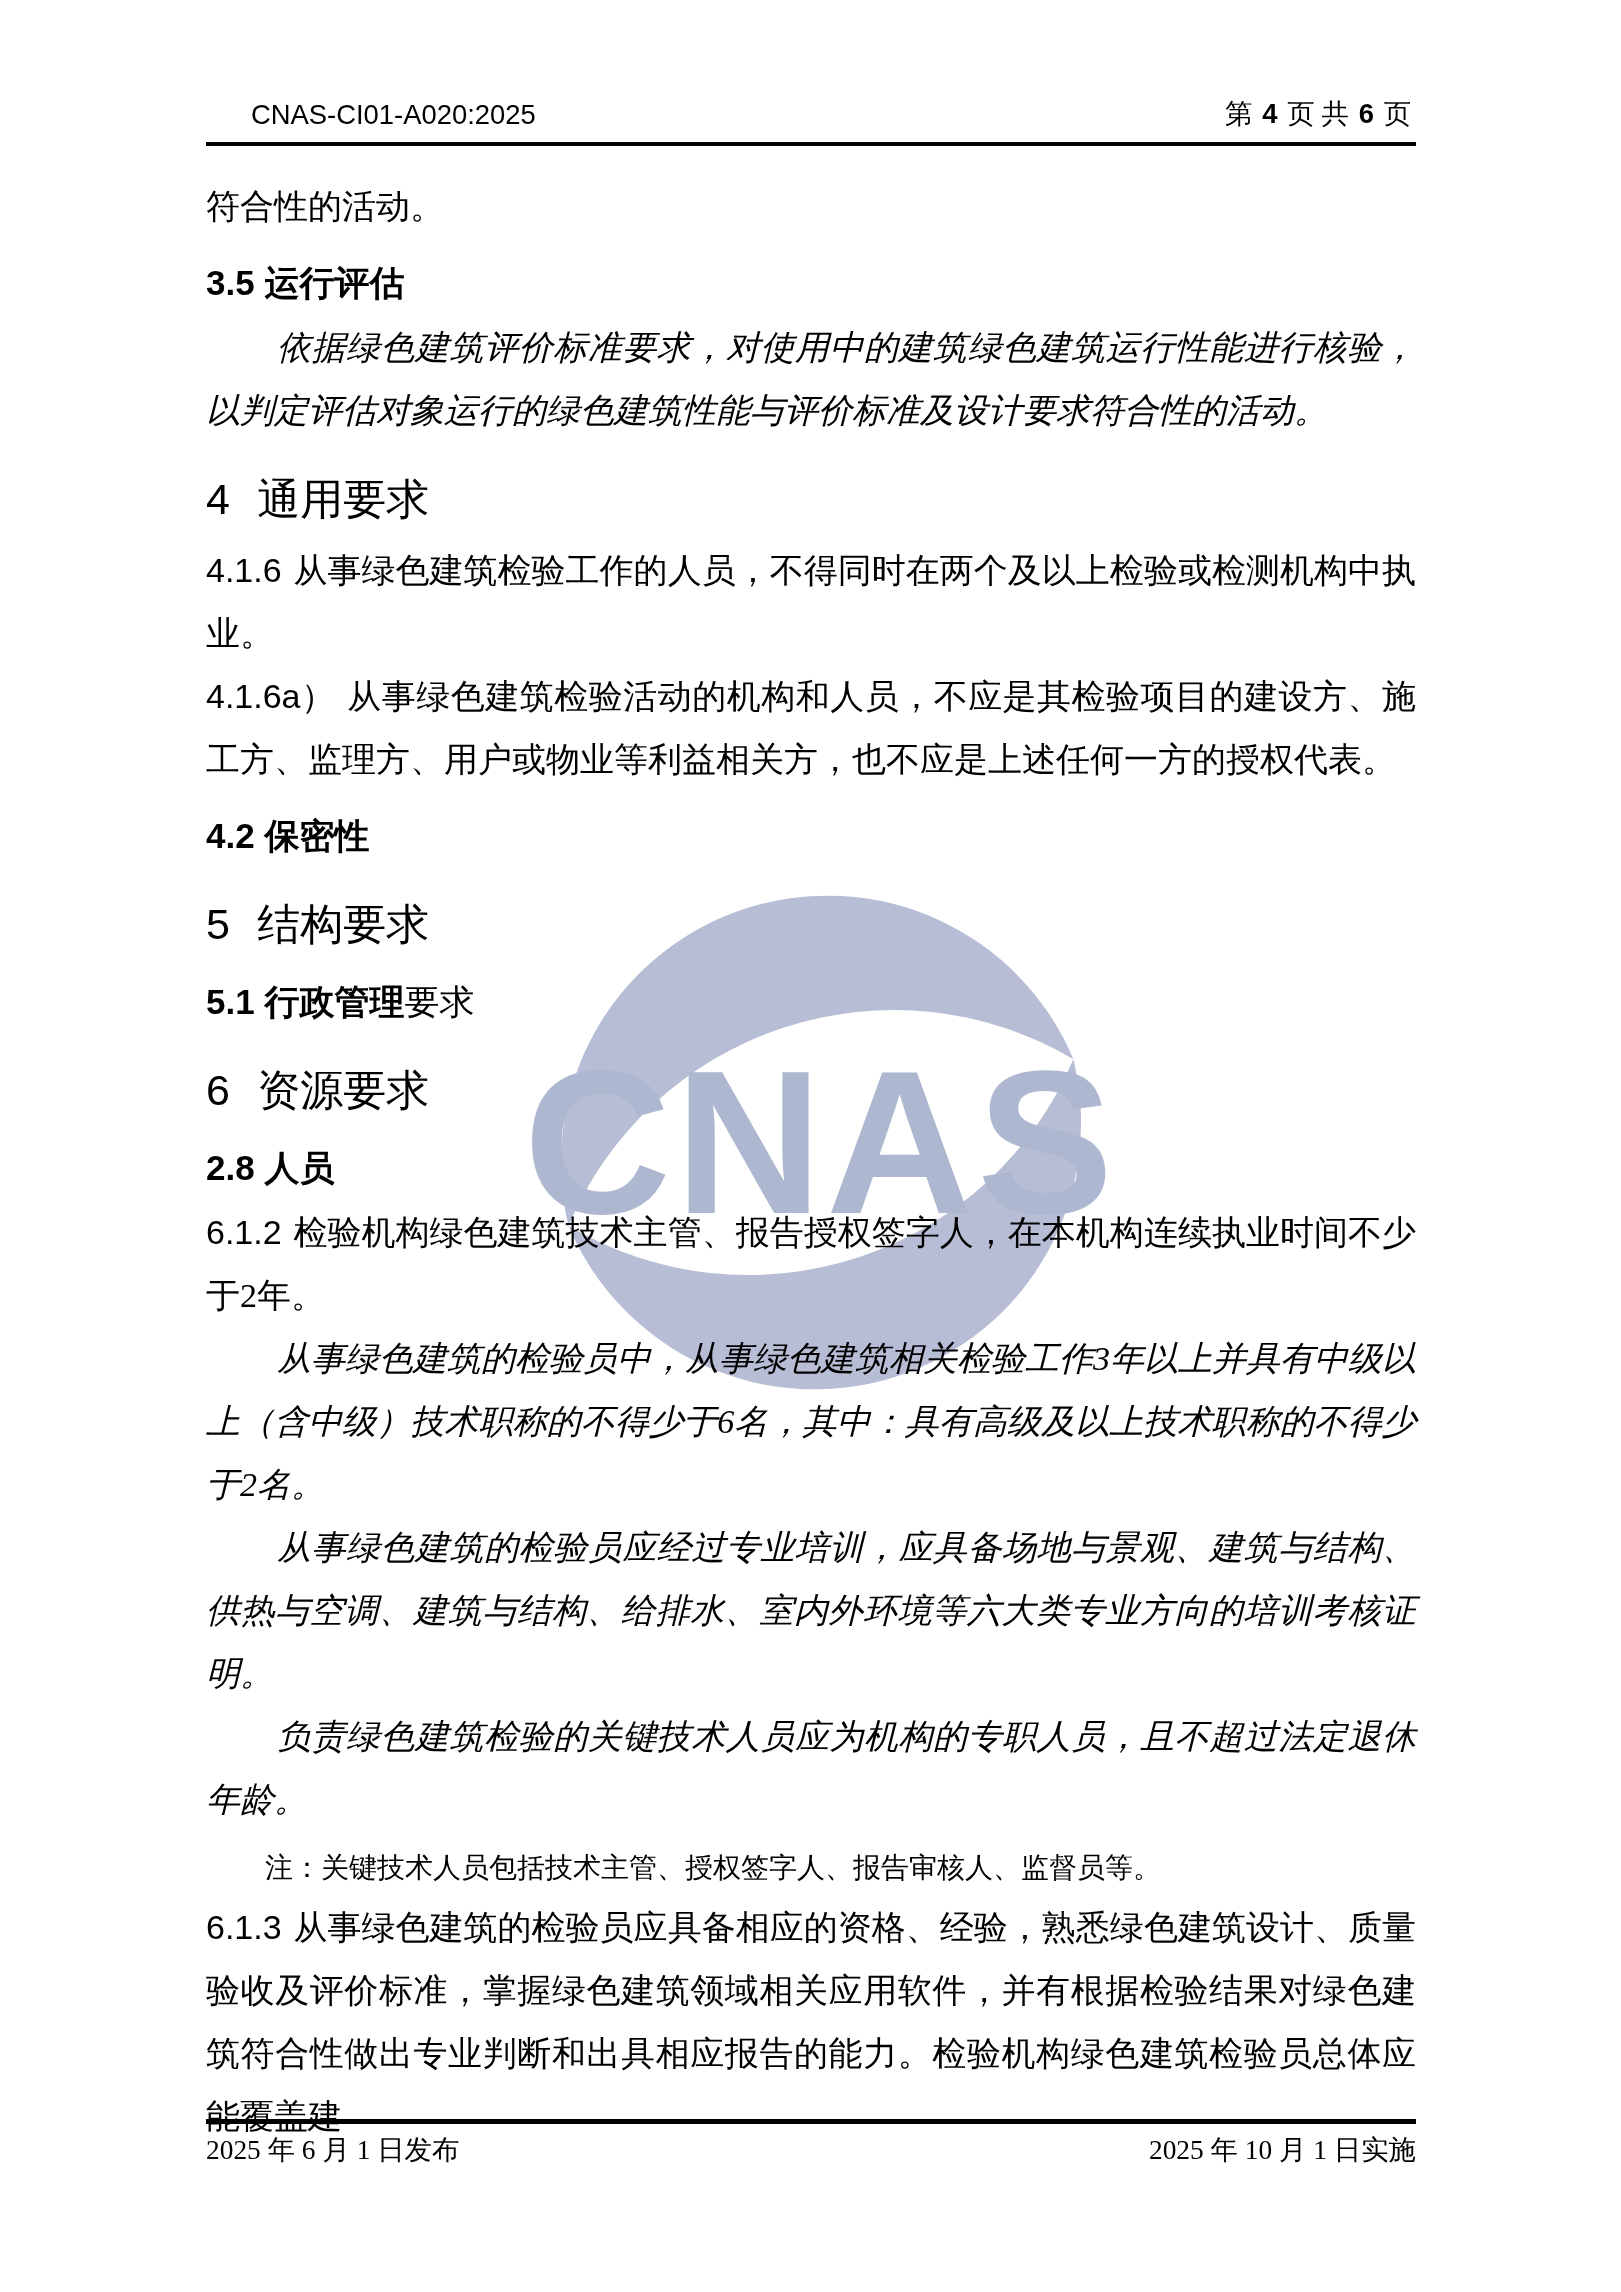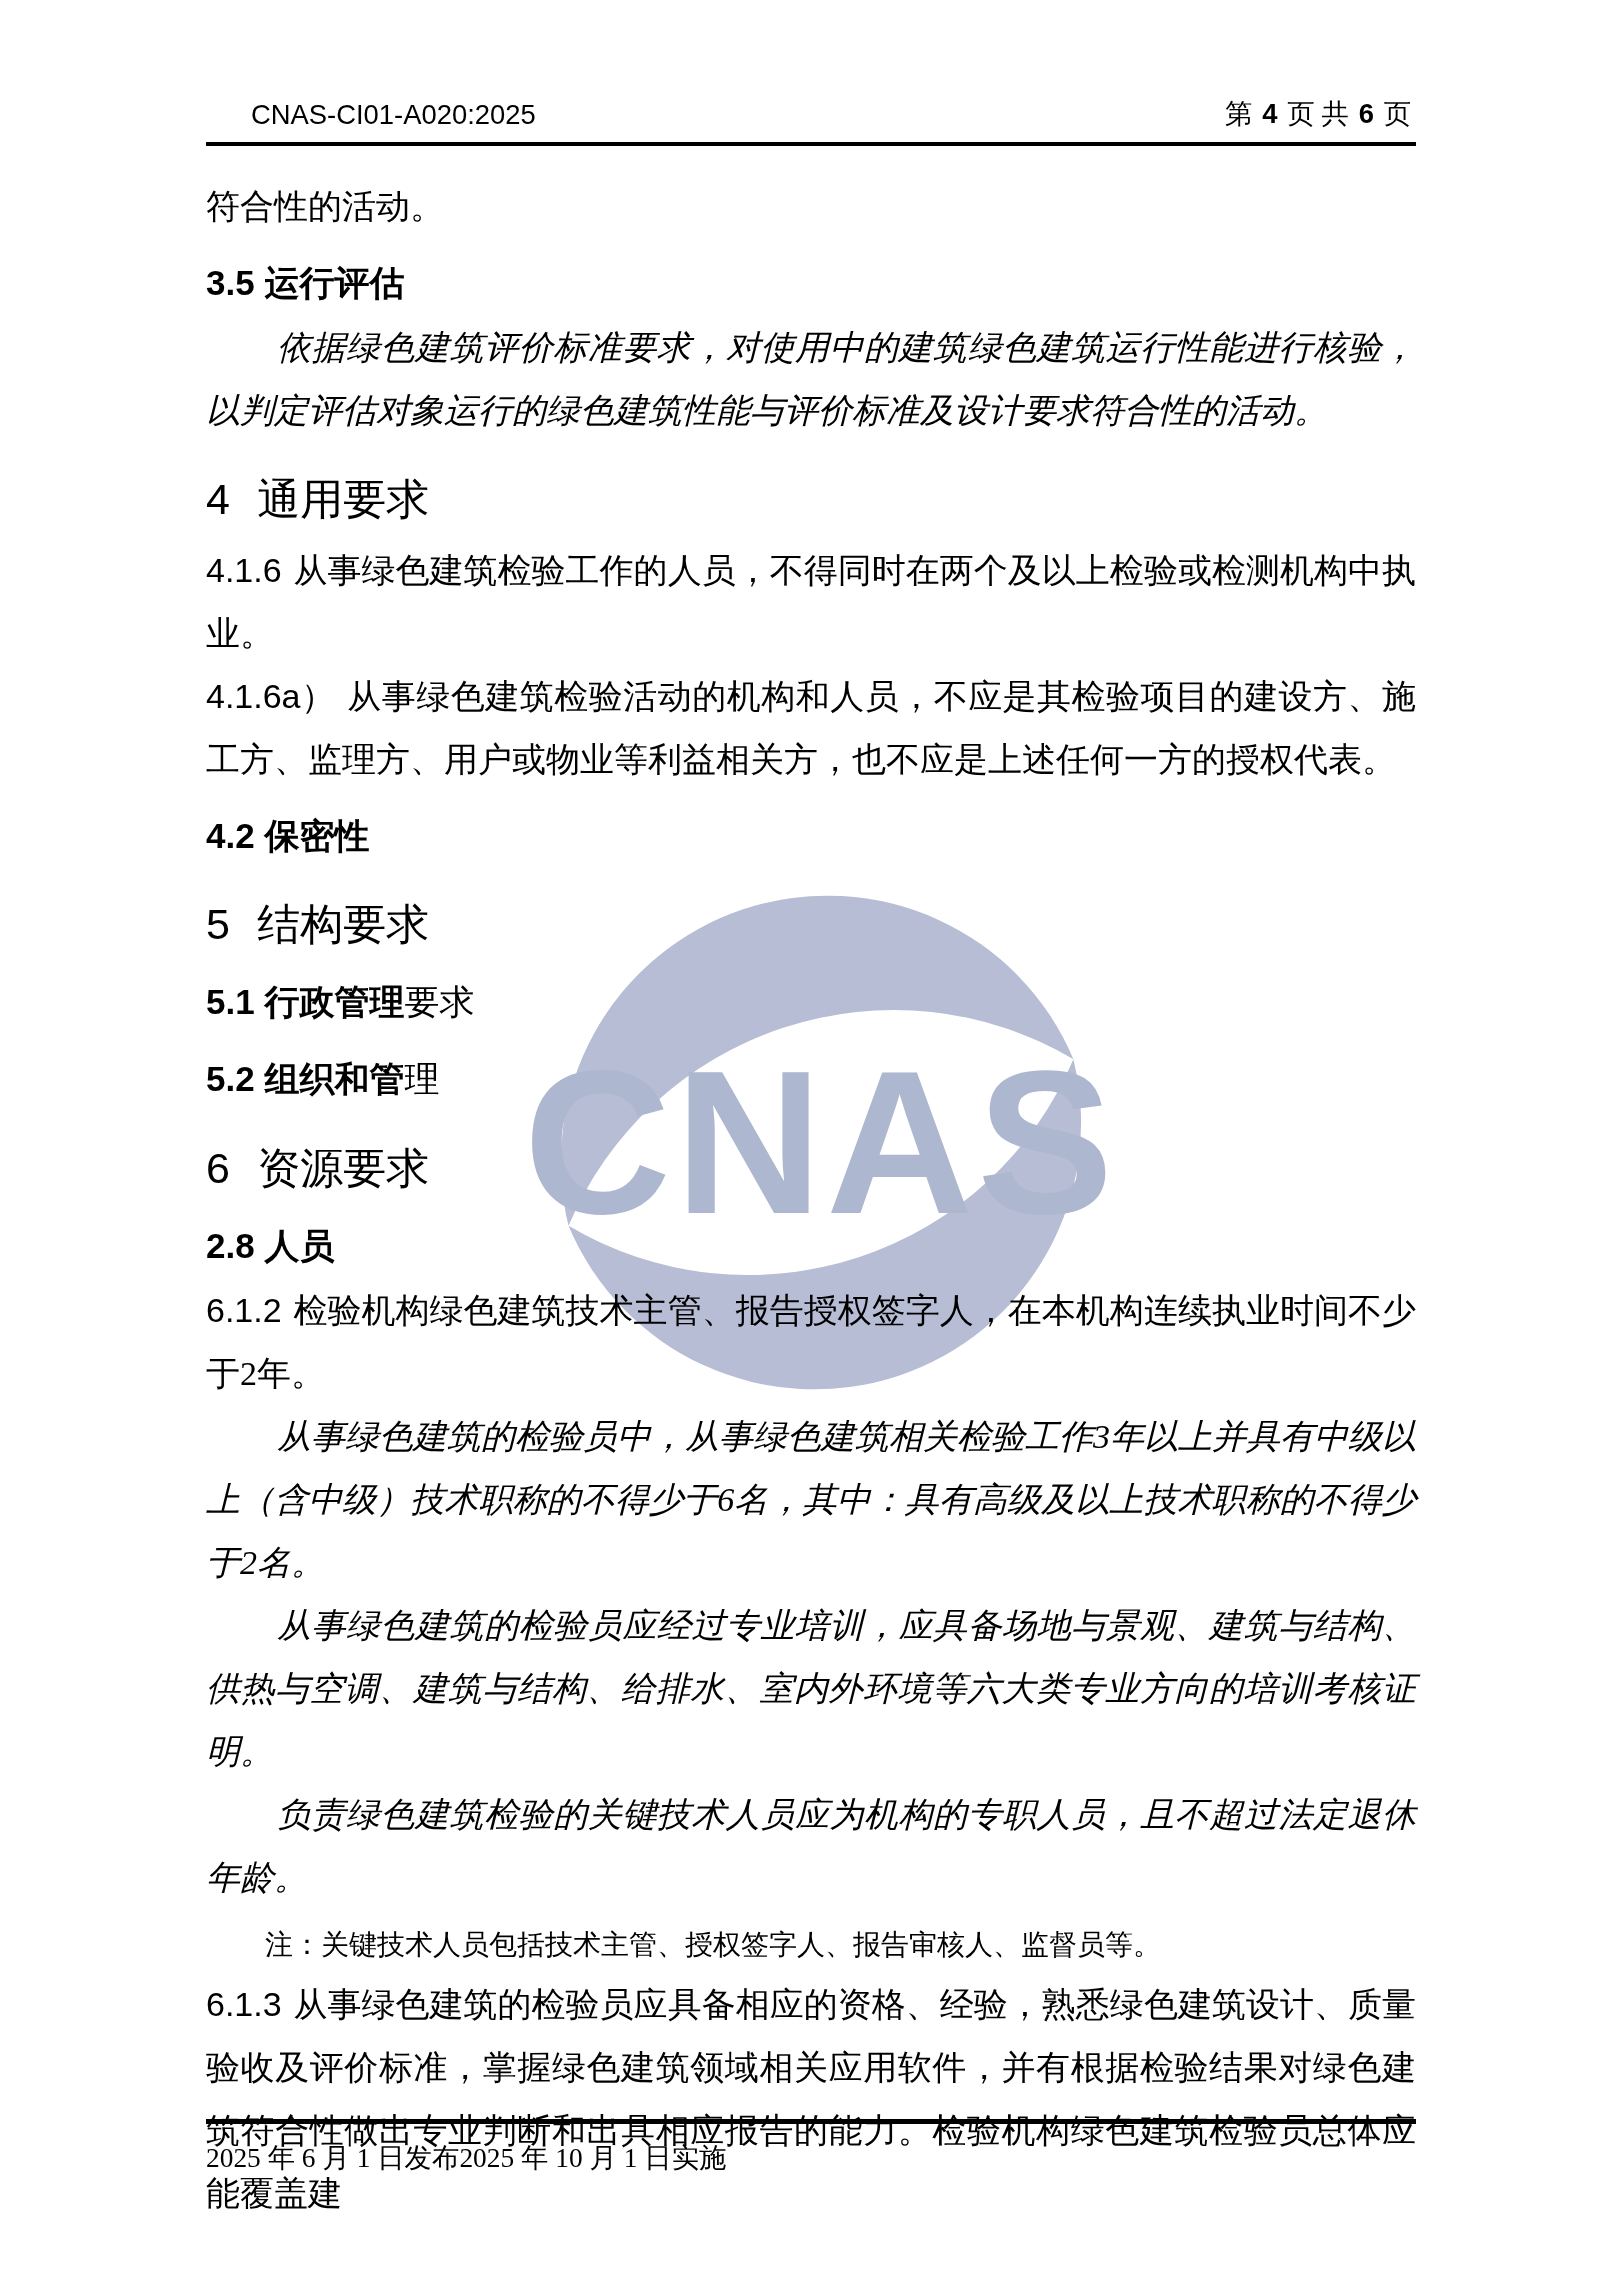--- a/index.html
+++ b/index.html
@@ -80,23 +80,23 @@
     padding-left: 59px;
     text-align: left;
   }
   
   .doc-footer {
     position: absolute;
     left: 206px;
     right: 205px;
     top: 2119px;
     border-top: 5.9px solid #000;
-    padding-top: 16px;
+    padding-top: 8px;
     display: flex;
-    justify-content: flex-start;
+    justify-content: space-between;
     font-size: 27.4px;
     z-index: 1;
   }
   
   .watermark {
     position: absolute;
     left: 495px;
     top: 863px;
     width: 647px;
     height: 559px;
@@ -139,21 +139,20 @@
       <p class="clause"><span class="clause-num">4.1.6</span><span>从事绿色建筑检验工作的人员，不得同时在两个及以上检验或检测机构中执业。</span></p>
 
       <p class="clause"><span class="clause-num">4.1.6a）</span><span>从事绿色建筑检验活动的机构和人员，不应是其检验项目的建设方、施工方、监理方、用户或物业等利益相关方，也不应是上述任何一方的授权代表。</span></p>
 
       <h3 class="sub">4.2 保密性</h3>
 
       <h2 class="sec"><span class="h2num">5</span><span>结构要求</span></h2>
 
       <h3 class="sub"><span>5.1 行政管理</span><span class="reg">要求</span></h3>
 
-      <h3 class="sub"><span>5.2 组织和管</span><span class="reg">理</span></h3>
 
       <h2 class="sec"><span class="h2num">6</span><span>资源要求</span></h2>
 
       <h3 class="sub">2.8 人员</h3>
 
       <p class="clause"><span class="clause-num">6.1.2</span><span>检验机构绿色建筑技术主管、报告授权签字人，在本机构连续执业时间不少于2年。</span></p>
 
       <p class="indent">从事绿色建筑的检验员中，从事绿色建筑相关检验工作3年以上并具有中级以上（含中级）技术职称的不得少于6名，其中：具有高级及以上技术职称的不得少于2名。</p>
 
       <p class="indent">从事绿色建筑的检验员应经过专业培训，应具备场地与景观、建筑与结构、供热与空调、建筑与结构、给排水、室内外环境等六大类专业方向的培训考核证明。</p>

